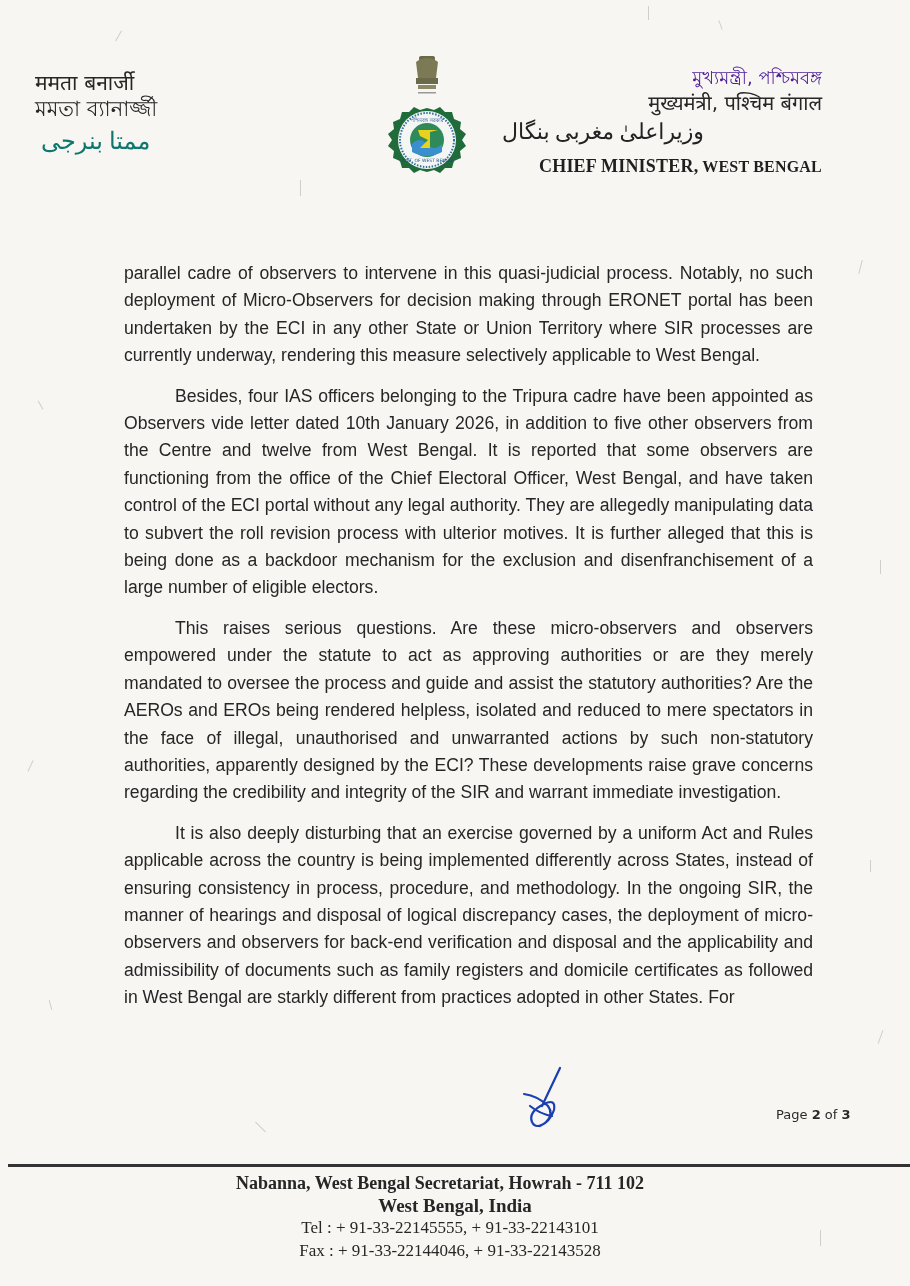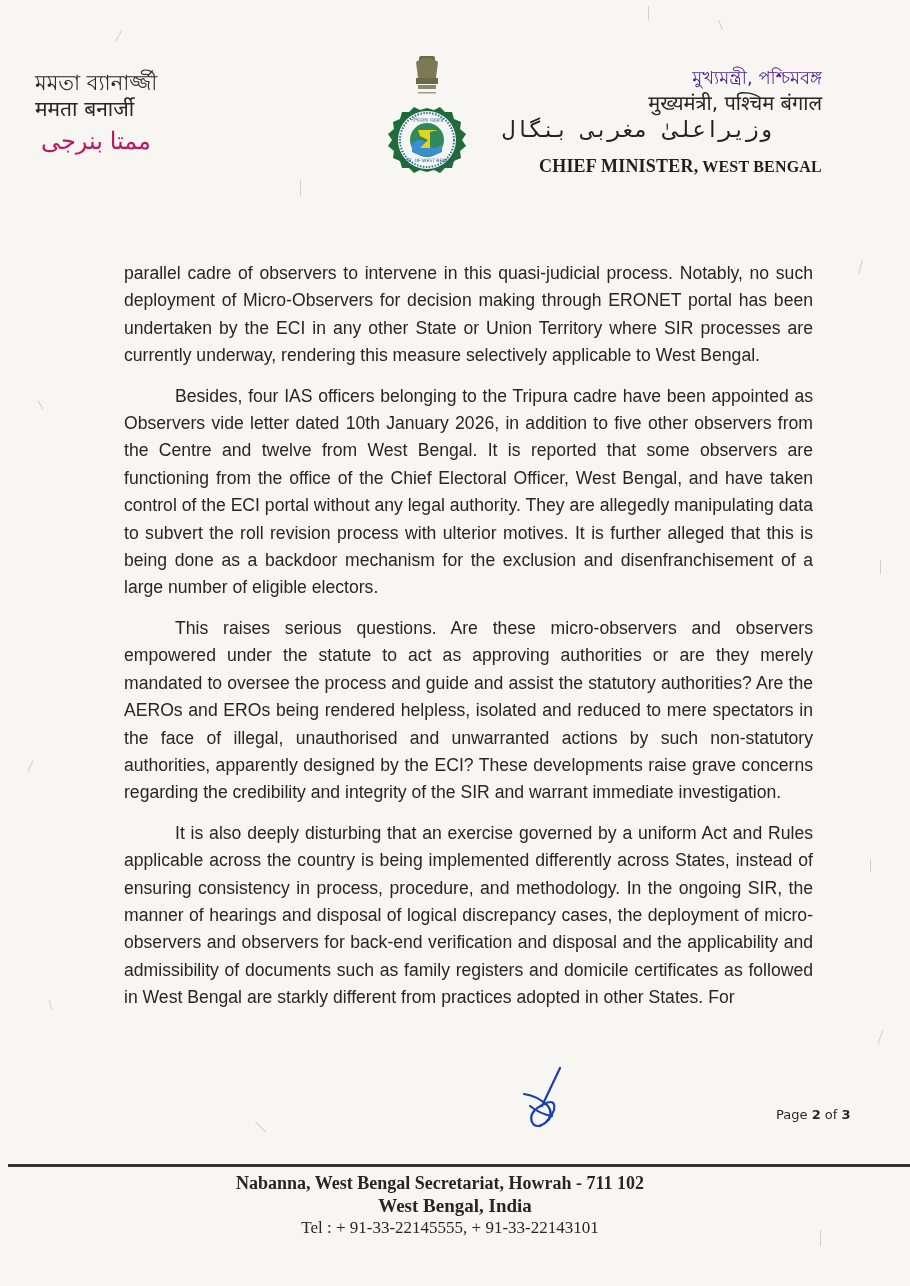--- a/index.html
+++ b/index.html
@@ -6,26 +6,26 @@
   body {
     width: 910px; height: 1286px; position: relative; overflow: hidden;
     background: #f7f6f3;
     font-family: "Liberation Sans", sans-serif;
     color: #232323;
   }
   .speck { position: absolute; background: #bdbdbd; width: 1px; opacity: .7; }
   
   .hdr-left { position: absolute; left: 35px; top: 70px; width: 230px; }
   .hdr-left .bn { font-family: "DejaVu Sans", sans-serif; font-size: 21px; line-height: 26px; color: #262626; }
-  .hdr-left .ur { font-family: Liberation Sans, sans-serif; font-size: 24px; line-height: 34px; color: #be185d; margin-top: 2px; margin-left: 6px; }
+  .hdr-left .ur { font-family: Liberation Serif, serif; font-size: 24px; line-height: 34px; color: #0f766e; margin-top: 2px; margin-left: 6px; }
   .hdr-left .en { font-family: "Liberation Sans", sans-serif; font-weight: bold; font-size: 20px; margin-top: 6px; color: #1f1f1f; }
   .hdr-right { position: absolute; right: 88px; top: 66px; width: 320px; text-align: right; }
   .hdr-right .bn1 { font-family: "DejaVu Sans", sans-serif; font-size: 18px; line-height: 24px; color: #4c1d95; }
   .hdr-right .hi { font-family: "DejaVu Sans", sans-serif; font-size: 20px; line-height: 26px; color: #262626; }
-  .hdr-right .ur { font-family: Liberation Mono, monospace; font-size: 22px; line-height: 32px; color: #222; margin-right: 10px; }
+  .hdr-right .ur { font-family: Liberation Serif, serif; font-size: 22px; line-height: 32px; color: #222; margin-right: 10px; }
   .hdr-right .en { font-family: "Liberation Serif", serif; font-weight: bold; font-size: 16px; margin-top: 8px; color: #1f1f1f; letter-spacing: .2px; }
   .hdr-right .en .big { font-size: 18px; }
   .emblem-wrap { position: absolute; left: 372px; top: 52px; width: 110px; height: 150px; }
   
   .content { position: absolute; left: 124px; top: 251px; width: 689px;
     font-family: "Liberation Sans", sans-serif; font-size: 17.6px; line-height: 27.4px;
     color: #262626; text-align: justify; }
   .content p { margin: 9px 0 13px 0; }
   .content p.indent { text-indent: 51px; }
   .page-num { position: absolute; left: 744px; top: 1107px; font-family: "DejaVu Sans", sans-serif; font-size: 13px; color: #2a2a2a; margin-left: 32px; }
@@ -51,22 +51,22 @@
   <div class="speck" style="left:880px;top:560px;height:14px"></div>
   <div class="speck" style="left:30px;top:760px;height:12px;transform:rotate(25deg)"></div>
   <div class="speck" style="left:870px;top:860px;height:12px"></div>
   <div class="speck" style="left:50px;top:1000px;height:10px;transform:rotate(-15deg)"></div>
   <div class="speck" style="left:880px;top:1030px;height:14px;transform:rotate(20deg)"></div>
   <div class="speck" style="left:260px;top:1120px;height:14px;transform:rotate(-45deg)"></div>
   <div class="speck" style="left:820px;top:1230px;height:16px"></div>
 </div>
 
 <div class="hdr-left">
+  <div class="bn">ममता बनार्जी</div>
   <div class="bn">মমতা ব্যানার্জ্জী</div>
-  <div class="bn">ममता बनार्जी</div>
   <div class="ur" dir="rtl" style="text-align:left">ممتا بنرجی</div>
 </div>
 
 <div class="emblem-wrap">
   <svg width="110" height="150" viewBox="0 0 110 150">
     <g>
       <rect x="47" y="4" width="16" height="5" rx="2" fill="#6a6a4a"></rect>
       <path d="M44 10 Q55 2 66 10 L64 26 L46 26 Z" fill="#7c7a55"></path>
       <rect x="44" y="26" width="22" height="6" fill="#6a6a4a"></rect>
       <rect x="46" y="33" width="18" height="4" fill="#8a8865"></rect>
@@ -114,13 +114,14 @@
   <span>of</span>
   <b>3</b>
 </div>
 
 <div class="rule"></div>
 
 <div class="footer">
   <div class="l1">Nabanna, West Bengal Secretariat, Howrah - 711 102</div>
   <div class="l2">West Bengal, India</div>
   <div class="l3">Tel : + 91-33-22145555, + 91-33-22143101</div>
+  <div class="l4">Fax : + 91-33-22144046, + 91-33-22143528</div>
 </div>
 
 </body></html>

